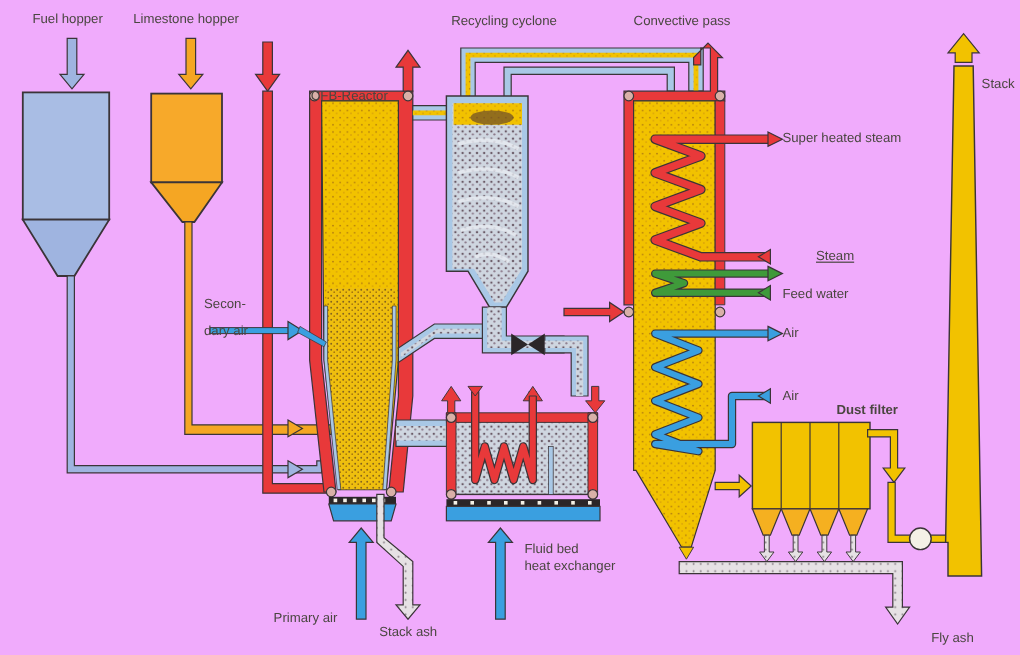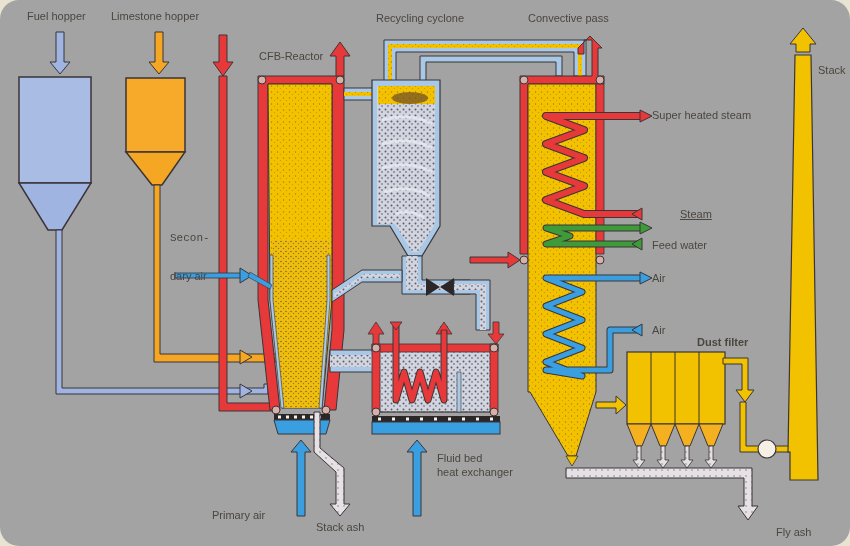--- a/index.html
+++ b/index.html
@@ -1,16 +1,16 @@
 <!DOCTYPE html>
 <html><head>
 <meta charset="utf-8">
 <style>
   html,body{margin:0;padding:0;background:#e9e3d2;}
-  #stage{position:relative;width:850px;height:546px;overflow:hidden;background:#a3a3a3;border-radius:19px;}
+  #stage{position:relative;width:850px;height:546px;overflow:hidden;background:#f0abfc;}
   svg{position:absolute;left:0;top:0;}
   .lbl{position:absolute;font-family:"Liberation Sans",sans-serif;font-size:11px;color:#4a4640;white-space:nowrap;line-height:13px;}
 </style>
 </head>
 <body>
 
 <div id="stage">
 <svg width="850" height="546" viewBox="0 0 850 546">
   <defs>
     <pattern id="dots" width="6" height="6" patternUnits="userSpaceOnUse">
@@ -233,30 +233,30 @@
   </g>
 
   <g>
     <path d="M796 52 L810 52 L810 44 L816 44 L803 28 L790 44 L796 44 Z" fill="#f2c200" stroke="#3b3438" stroke-width="1"></path>
     <path d="M795 55 L811 55 L818 480 L790 480 L790 452 L788 452 Z" fill="#f2c200" stroke="#3b3438" stroke-width="1.2"></path>
   </g>
 </svg>
 
 <span class="lbl" style="left:27px;top:10px;">Fuel hopper</span>
 <span class="lbl" style="left:111px;top:10px;">Limestone hopper</span>
-<span class="lbl" style="left:259px;top:50px;">CFB-Reactor</span>
+<span class="lbl" style="left:259px;top:74px;">CFB-Reactor</span>
 <span class="lbl" style="left:376px;top:12px;">Recycling cyclone</span>
 <span class="lbl" style="left:528px;top:12px;">Convective pass</span>
 <span class="lbl" style="left:818px;top:64px;">Stack</span>
 <span class="lbl" style="left:652px;top:109px;">Super heated steam</span>
 <span class="lbl" style="left:680px;top:208px;text-decoration:underline;">Steam</span>
 <span class="lbl" style="left:652px;top:239px;">Feed water</span>
 <span class="lbl" style="left:652px;top:272px;">Air</span>
 <span class="lbl" style="left:652px;top:324px;">Air</span>
 <span class="lbl" style="left:697px;top:336px;font-weight:bold;">Dust filter</span>
-<span class="lbl" style="left:170px;top:232px;font-family:Liberation Mono, monospace;">Secon-</span>
+<span class="lbl" style="left:170px;top:248px;">Secon-</span>
 <span class="lbl" style="left:170px;top:250px;margin-top:20px;">dary air</span>
 <span class="lbl" style="left:437px;top:452px;">Fluid bed</span>
 <span class="lbl" style="left:437px;top:466px;">heat exchanger</span>
-<span class="lbl" style="left:212px;top:509px;text-align:right;">Primary air</span>
+<span class="lbl" style="left:228px;top:509px;text-align:right;">Primary air</span>
 <span class="lbl" style="left:316px;top:521px;">Stack ash</span>
 <span class="lbl" style="left:728px;top:526px;padding-left:48px;">Fly ash</span>
 </div>
 
 </body></html>

